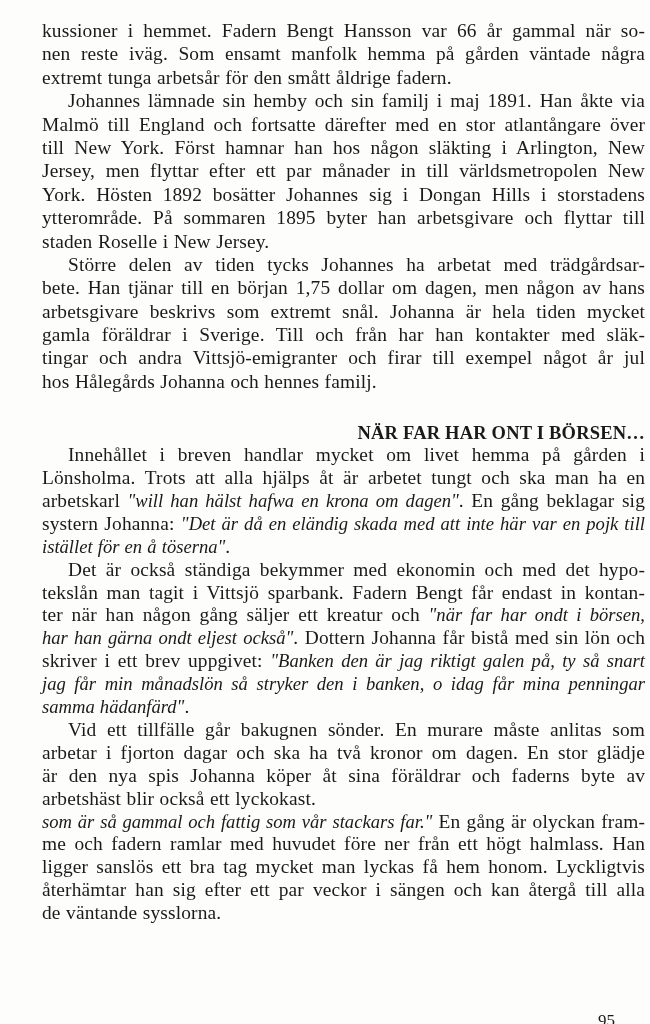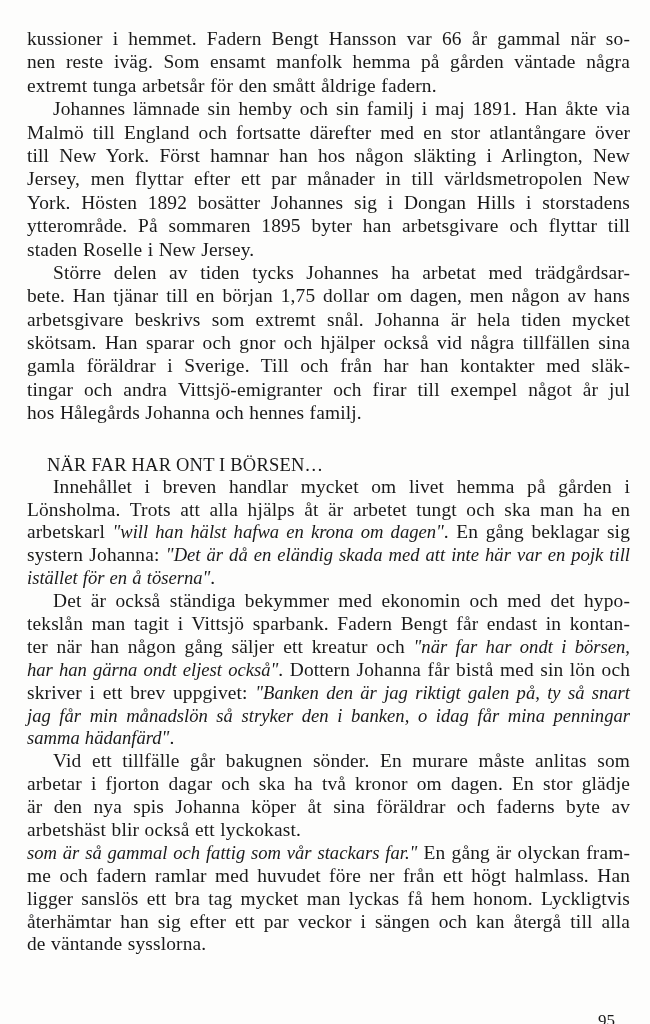--- a/index.html
+++ b/index.html
@@ -3,42 +3,42 @@
 <meta charset="utf-8">
 <style>
   html, body { margin: 0; padding: 0; }
   body {
     width: 650px; height: 1024px; overflow: hidden;
     background: #fdfdfc;
     color: #1a1a1a;
     font-family: "Liberation Serif", "DejaVu Serif", serif;
     position: relative;
   }
-  .page { position: absolute; left: 27px; top: 19px; width: 603px; margin-top: 8px; }
+  .page { position: absolute; left: 42px; top: 19px; width: 603px; }
   .para { margin: 0; }
   .line {
     display: block;
     height: 23.4px;
     line-height: 23.4px;
     font-size: 19.4px;
     text-align: justify;
     text-align-last: justify;
     white-space: nowrap;
     letter-spacing: 0.15px;
     word-spacing: 0.5px;
   }
   .section2 .line { height: 22.9px; line-height: 22.9px; }
   .line.last { text-align-last: left; }
   .line.indent { padding-left: 26px; }
   .line i { font-style: italic; font-size: 18.6px; letter-spacing: 0; }
   .heading {
     margin: 29px 0 0 0;
     height: 22px; line-height: 22px;
-    text-align: left;
-    font-weight: normal;
+    text-align: right;
+    font-weight: bold;
     font-size: 18.5px;
     letter-spacing: 0.2px;
     padding-left: 20px;
   }
   .section2 { margin-top: 0px; }
   .pagenum {
     position: absolute; left: 598px; top: 1011px;
     font-size: 17px; line-height: 20px;
   }
 </style>
@@ -58,21 +58,20 @@
         <span class="line"><span>till New York. Först hamnar han hos någon släkting i Arlington, New</span></span>
         <span class="line"><span>Jersey, men flyttar efter ett par månader in till världsmetropolen New</span></span>
         <span class="line"><span>York. Hösten 1892 bosätter Johannes sig i Dongan Hills i storstadens</span></span>
         <span class="line"><span>ytterområde. På sommaren 1895 byter han arbetsgivare och flyttar till</span></span>
         <span class="line last"><span>staden Roselle i New Jersey.</span></span>
       </div>
       <div class="para">
         <span class="line indent"><span>Större delen av tiden tycks Johannes ha arbetat med trädgårdsar-</span></span>
         <span class="line"><span>bete. Han tjänar till en början 1,75 dollar om dagen, men någon av hans</span></span>
         <span class="line"><span>arbetsgivare beskrivs som extremt snål. Johanna är hela tiden mycket</span></span>
-        <span class="line"><span>skötsam. Han sparar och gnor och hjälper också vid några tillfällen sina</span></span>
         <span class="line"><span>gamla föräldrar i Sverige. Till och från har han kontakter med släk-</span></span>
         <span class="line"><span>tingar och andra Vittsjö-emigranter och firar till exempel något år jul</span></span>
         <span class="line last"><span>hos Hålegårds Johanna och hennes familj.</span></span>
       </div>
     </div>
   <div class="heading">NÄR FAR HAR ONT I BÖRSEN…</div>
   <div id="section2" class="section2">
       <div class="para">
         <span class="line indent"><span>Innehållet i breven handlar mycket om livet hemma på gården i</span></span>
         <span class="line"><span>Lönsholma. Trots att alla hjälps åt är arbetet tungt och ska man ha en</span></span>

